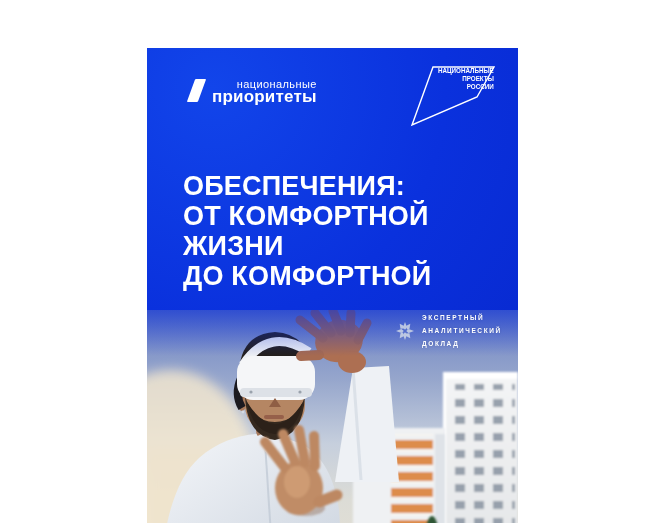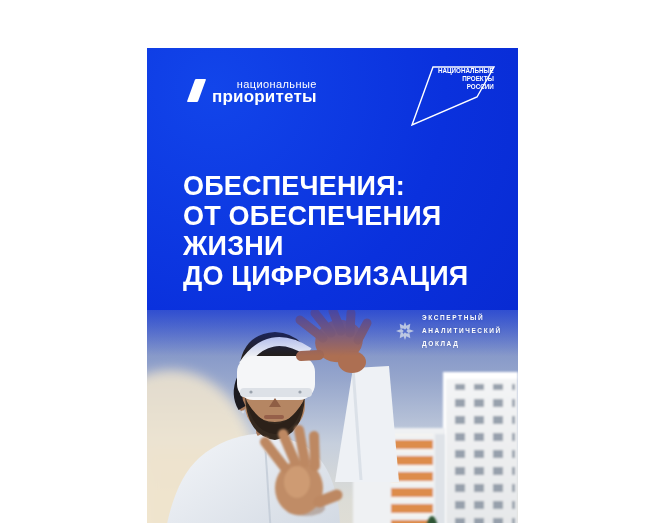--- a/index.html
+++ b/index.html
@@ -46,22 +46,22 @@
       </svg>
       <div class="br-txt">
         <div>НАЦИОНАЛЬНЫЕ</div>
         <div>ПРОЕКТЫ</div>
         <div>РОССИИ</div>
       </div>
     </div>
 
     <div class="title">
       <div>ОБЕСПЕЧЕНИЯ:</div>
-      <div>ОТ ОБЕСПЕЧЕНИЯ ЖИЗНИ</div>
-      <div>ДО ЦИФРОВИЗАЦИЯ</div>
+      <div>ОТ КОМФОРТНОЙ ЖИЗНИ</div>
+      <div>ДО КОМФОРТНОЙ</div>
     </div>
 
     <div class="photo">
       <svg width="371" height="257" viewBox="0 0 371 257">
         <defs>
           <linearGradient id="sky" x1="0" y1="0" x2="0" y2="1">
             <stop offset="0" stop-color="#6d82c4"></stop>
             <stop offset=".27" stop-color="#96a6cc"></stop>
             <stop offset=".52" stop-color="#c6cfdd"></stop>
             <stop offset=".74" stop-color="#dcdcd6"></stop>

